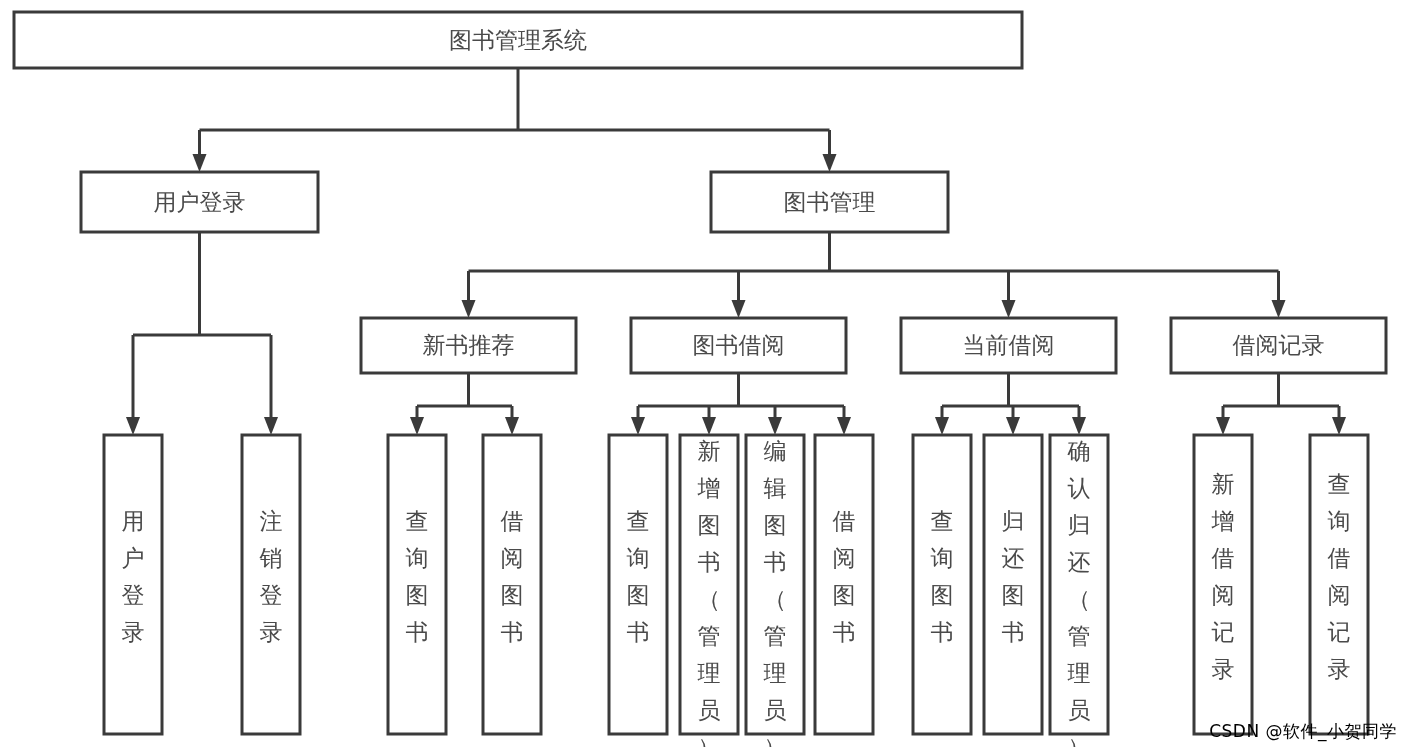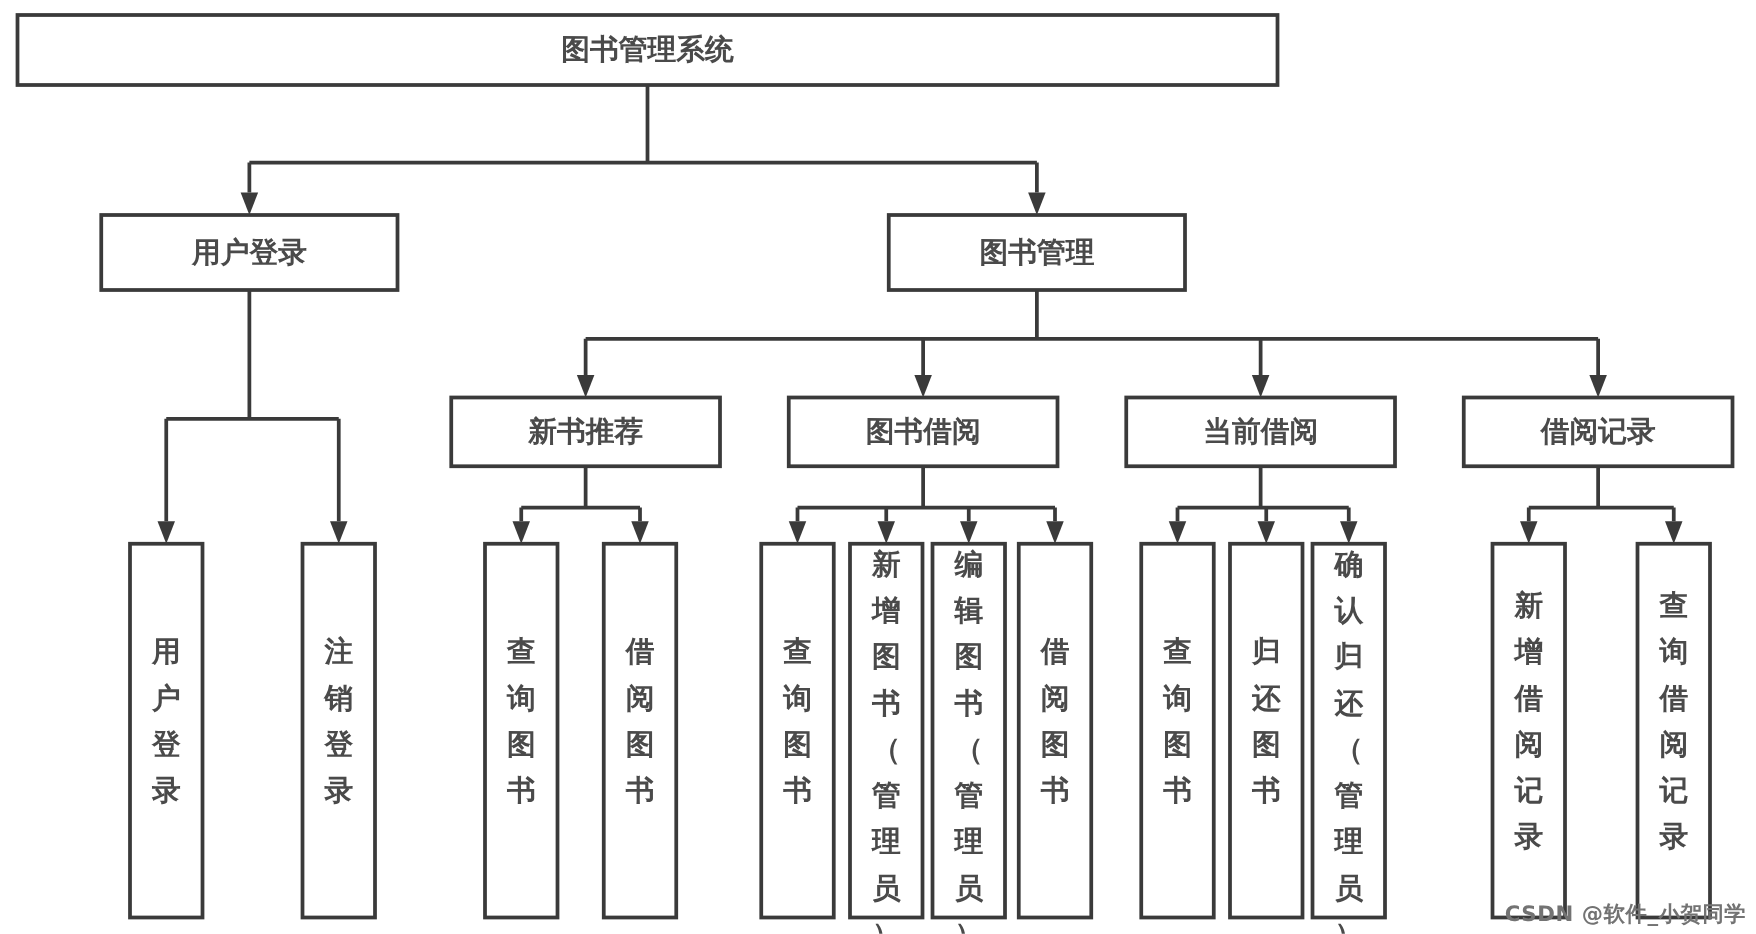--- a/index.html
+++ b/index.html
@@ -11,21 +11,20 @@
     width: 1405px;
     height: 747px;
     font-family: "DejaVu Sans", "Liberation Sans", sans-serif;
     overflow: hidden;
     position: relative;
   }
   #diagram-root {
     position: relative;
     width: 1405px;
     height: 747px;
-    font-weight: bold;
   }
   svg.tree-canvas {
     position: absolute;
     top: 0;
     left: 0;
     width: 1405px;
     height: 747px;
   }
   .node-box {
     fill: #ffffff;
@@ -53,21 +52,21 @@
   .arrow-head {
     fill: #3a3a3a;
     stroke: none;
   }
   .watermark {
     position: absolute;
     right: 8px;
     bottom: 4px;
     font-family: "DejaVu Sans", "Liberation Sans", sans-serif;
     font-size: 17px;
-    color: #737373;
+    color: #000000;
     white-space: nowrap;
     letter-spacing: 0.5px;
     pointer-events: none;
   }
 </style>
 </head>
 <body>
 
 <div id="diagram-root">
   <svg class="tree-canvas" viewBox="0 0 1405 747">

